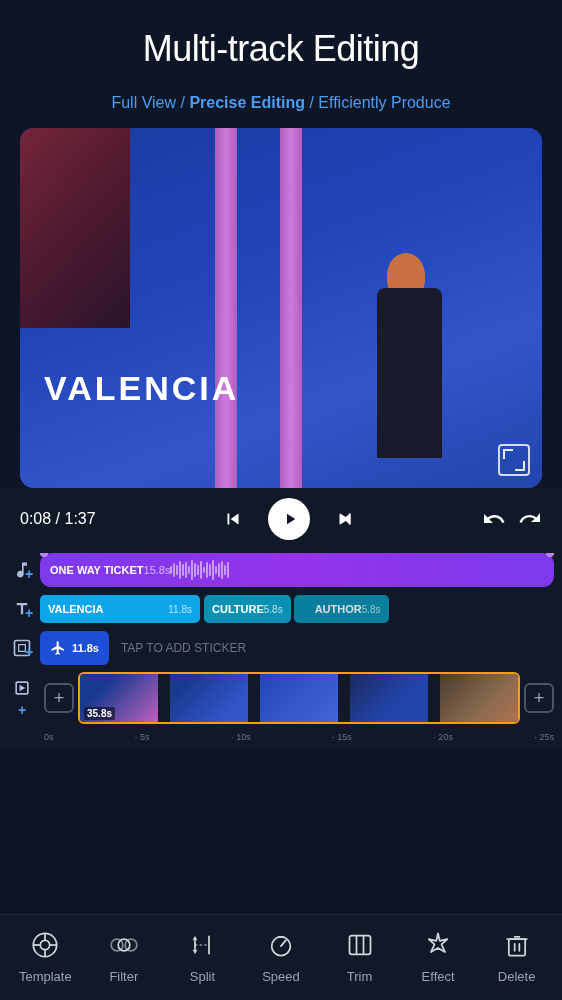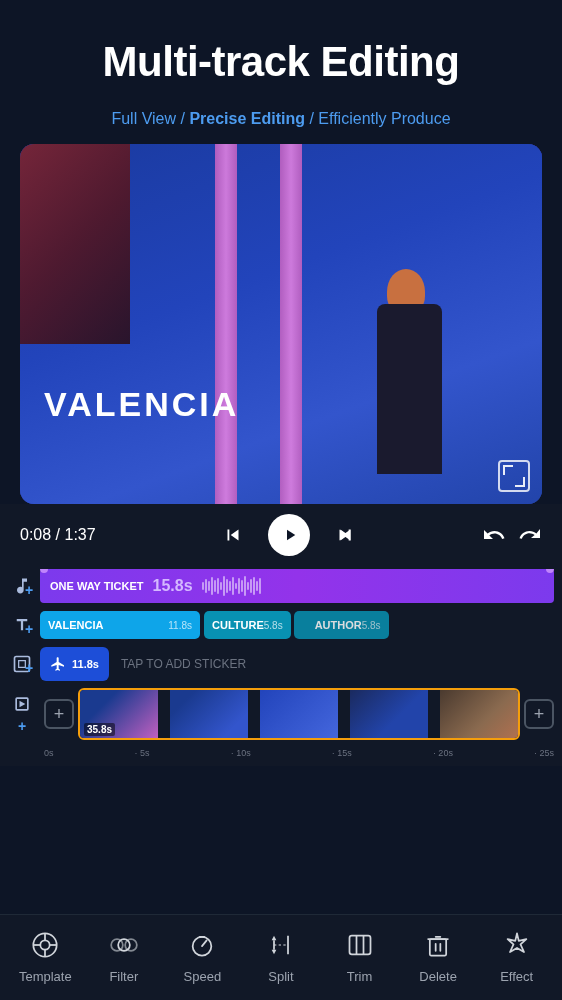--- a/index.html
+++ b/index.html
@@ -12,24 +12,23 @@
       position: relative;
     }
 
     
     .header {
       text-align: center;
       padding: 28px 20px 16px;
     }
     .header-title {
       color: #ffffff;
-      font-size: 42px;
-      font-weight: 700;
+      font-size: 36px;
+      font-weight: 400;
       letter-spacing: -0.5px;
-      margin-top: 10px;
     }
     .header-subtitle {
       color: #4d9cf0;
       font-size: 16px;
       margin-top: 24px;
       font-weight: 400;
     }
     .header-subtitle .highlight {
       color: #4d9cf0;
       font-weight: 600;
@@ -219,38 +218,37 @@
     }
     .track-content {
       flex: 1;
       overflow: hidden;
       position: relative;
     }
 
     
     .music-track {
       background: linear-gradient(90deg, #7c3aed, #9333ea, #7c3aed);
-      border-radius: 4px;
+      border-radius: 11px;
       padding: 5px 10px;
       display: flex;
       align-items: center;
-      gap: 9px;
+      gap: 0;
       height: 34px;
       position: relative;
     }
     .music-label {
       color: #ffffff;
       font-size: 11px;
       font-weight: 700;
       white-space: nowrap;
     }
     .music-duration {
       color: #d4b8ff;
-      font-size: 16px;
-      font-weight: bold;
+      font-size: 11px;
     }
     .waveform {
       flex: 1;
       display: flex;
       align-items: center;
       gap: 1px;
       overflow: hidden;
     }
     .wave-bar {
       width: 2px;
@@ -640,67 +638,67 @@
         <circle cx="6" cy="12" r="5" fill="none" stroke="#d1d5db" stroke-width="1.5" opacity="0.6"></circle>
         <circle cx="18" cy="12" r="5" fill="none" stroke="#d1d5db" stroke-width="1.5" opacity="0.6"></circle>
       </svg>
     </div>
     <span class="toolbar-label">Filter</span>
   </div>
 
   <div class="toolbar-item">
     <div class="toolbar-icon">
       <svg width="28" height="28" viewBox="0 0 24 24" fill="none">
-        <circle cx="12" cy="13" r="8" stroke="#d1d5db" stroke-width="1.5"></circle>
-        <path d="M12 13 L16 8" stroke="#d1d5db" stroke-width="1.5" stroke-linecap="round"></path>
-        <path d="M10 5 L14 5" stroke="#d1d5db" stroke-width="1.5" stroke-linecap="round"></path>
-      </svg>
-    </div>
-    <span class="toolbar-label">Speed</span>
-  </div>
-
-  <div class="toolbar-item">
-    <div class="toolbar-icon">
-      <svg width="28" height="28" viewBox="0 0 24 24" fill="none">
         <path d="M6 4 L4 8 L8 8 Z" fill="#d1d5db"></path>
         <path d="M6 20 L4 16 L8 16 Z" fill="#d1d5db"></path>
         <line x1="6" y1="8" x2="6" y2="16" stroke="#d1d5db" stroke-width="1.5"></line>
         <line x1="18" y1="4" x2="18" y2="20" stroke="#d1d5db" stroke-width="1.5"></line>
         <line x1="6" y1="12" x2="18" y2="12" stroke="#d1d5db" stroke-width="1" stroke-dasharray="2,2"></line>
       </svg>
     </div>
     <span class="toolbar-label">Split</span>
+  </div>
+
+  <div class="toolbar-item">
+    <div class="toolbar-icon">
+      <svg width="28" height="28" viewBox="0 0 24 24" fill="none">
+        <circle cx="12" cy="13" r="8" stroke="#d1d5db" stroke-width="1.5"></circle>
+        <path d="M12 13 L16 8" stroke="#d1d5db" stroke-width="1.5" stroke-linecap="round"></path>
+        <path d="M10 5 L14 5" stroke="#d1d5db" stroke-width="1.5" stroke-linecap="round"></path>
+      </svg>
+    </div>
+    <span class="toolbar-label">Speed</span>
   </div>
 
   <div class="toolbar-item">
     <div class="toolbar-icon">
       <svg width="28" height="28" viewBox="0 0 24 24" fill="none">
         <rect x="3" y="4" width="18" height="16" rx="2" stroke="#d1d5db" stroke-width="1.5"></rect>
         <line x1="9" y1="4" x2="9" y2="20" stroke="#d1d5db" stroke-width="1.5"></line>
         <line x1="15" y1="4" x2="15" y2="20" stroke="#d1d5db" stroke-width="1.5"></line>
       </svg>
     </div>
     <span class="toolbar-label">Trim</span>
+  </div>
+
+  <div class="toolbar-item">
+    <div class="toolbar-icon">
+      <svg width="28" height="28" viewBox="0 0 24 24" fill="none">
+        <path d="M12 2 L13.5 8.5 L20 7 L15 11.5 L18 18 L12 14.5 L6 18 L9 11.5 L4 7 L10.5 8.5 Z" stroke="#d1d5db" stroke-width="1.5" stroke-linejoin="round"></path>
+      </svg>
+    </div>
+    <span class="toolbar-label">Effect</span>
   </div>
 
   <div class="toolbar-item">
     <div class="toolbar-icon">
       <svg width="28" height="28" viewBox="0 0 24 24" fill="none">
         <rect x="5" y="7" width="14" height="14" rx="1" stroke="#d1d5db" stroke-width="1.5"></rect>
         <line x1="3" y1="7" x2="21" y2="7" stroke="#d1d5db" stroke-width="1.5"></line>
         <path d="M10 5 L14 5" stroke="#d1d5db" stroke-width="1.5" stroke-linecap="round"></path>
         <line x1="10" y1="11" x2="10" y2="17" stroke="#d1d5db" stroke-width="1.5" stroke-linecap="round"></line>
         <line x1="14" y1="11" x2="14" y2="17" stroke="#d1d5db" stroke-width="1.5" stroke-linecap="round"></line>
       </svg>
     </div>
     <span class="toolbar-label">Delete</span>
   </div>
 
-  <div class="toolbar-item">
-    <div class="toolbar-icon">
-      <svg width="28" height="28" viewBox="0 0 24 24" fill="none">
-        <path d="M12 2 L13.5 8.5 L20 7 L15 11.5 L18 18 L12 14.5 L6 18 L9 11.5 L4 7 L10.5 8.5 Z" stroke="#d1d5db" stroke-width="1.5" stroke-linejoin="round"></path>
-      </svg>
-    </div>
-    <span class="toolbar-label">Effect</span>
-  </div>
-
 </div>
 
 </body></html>

